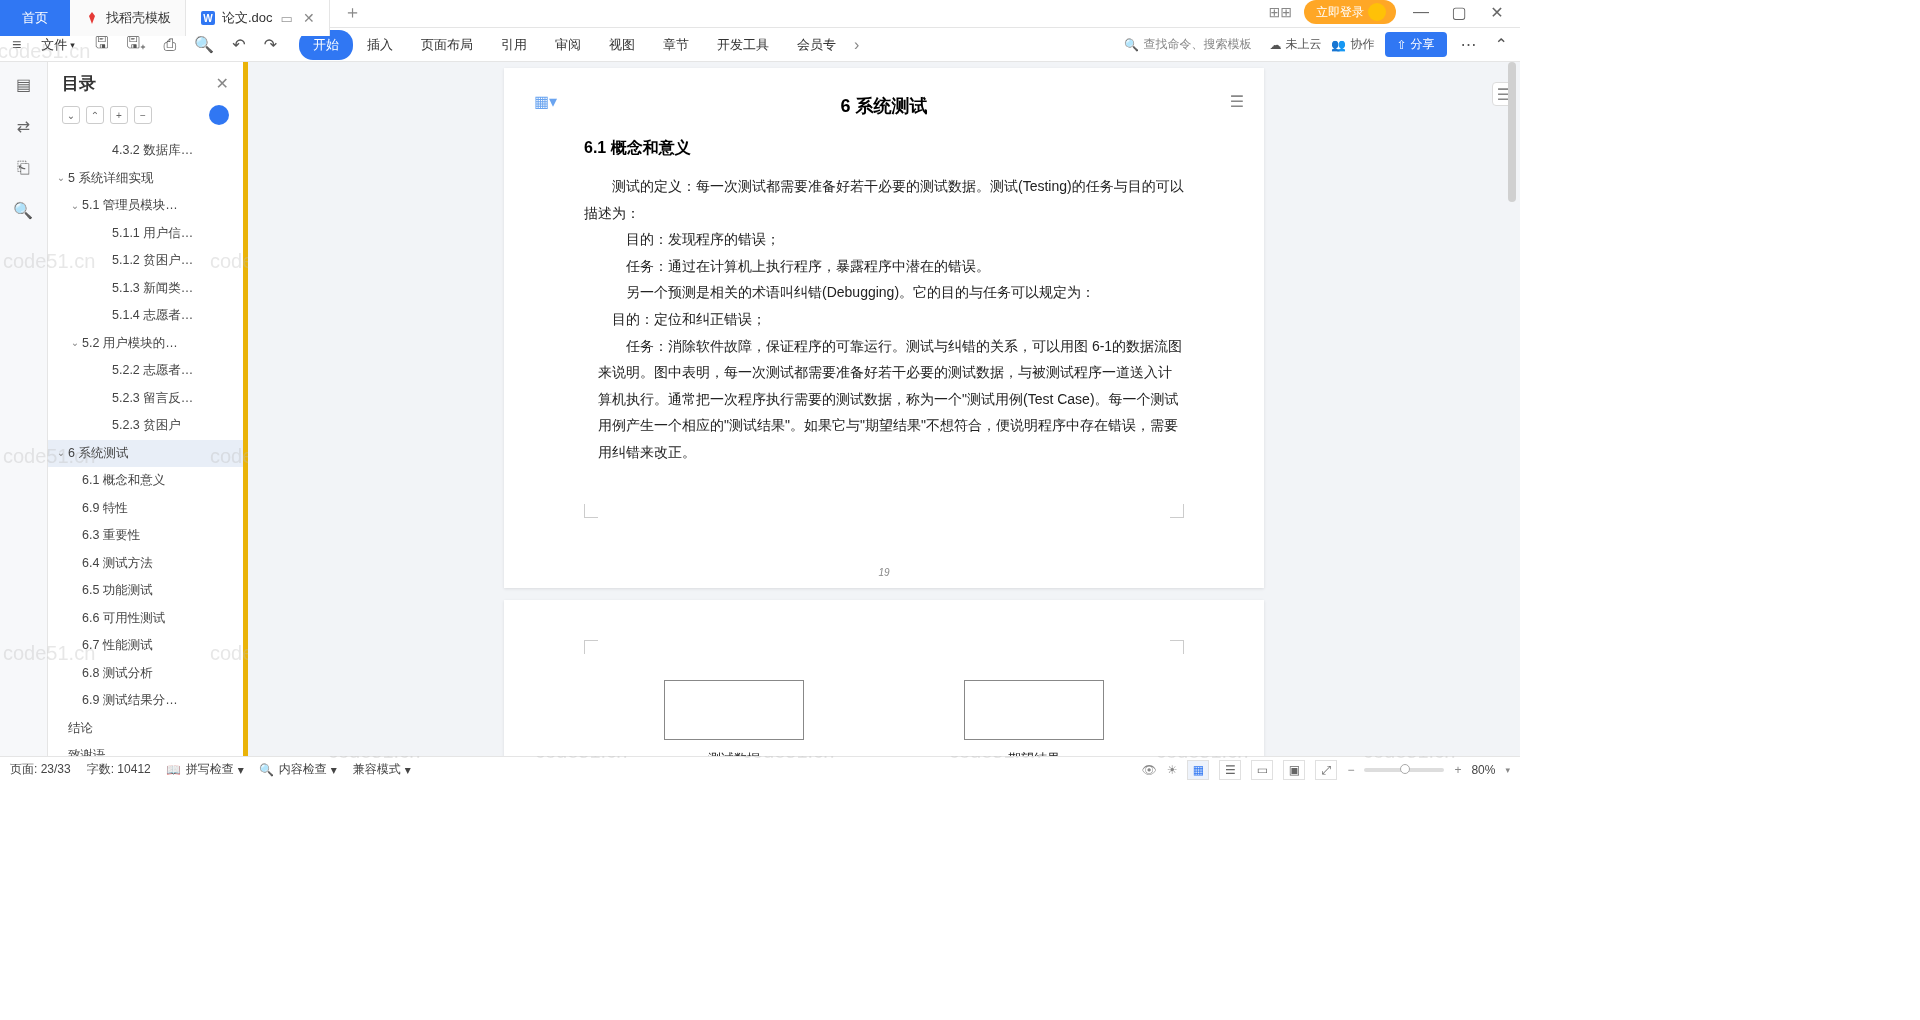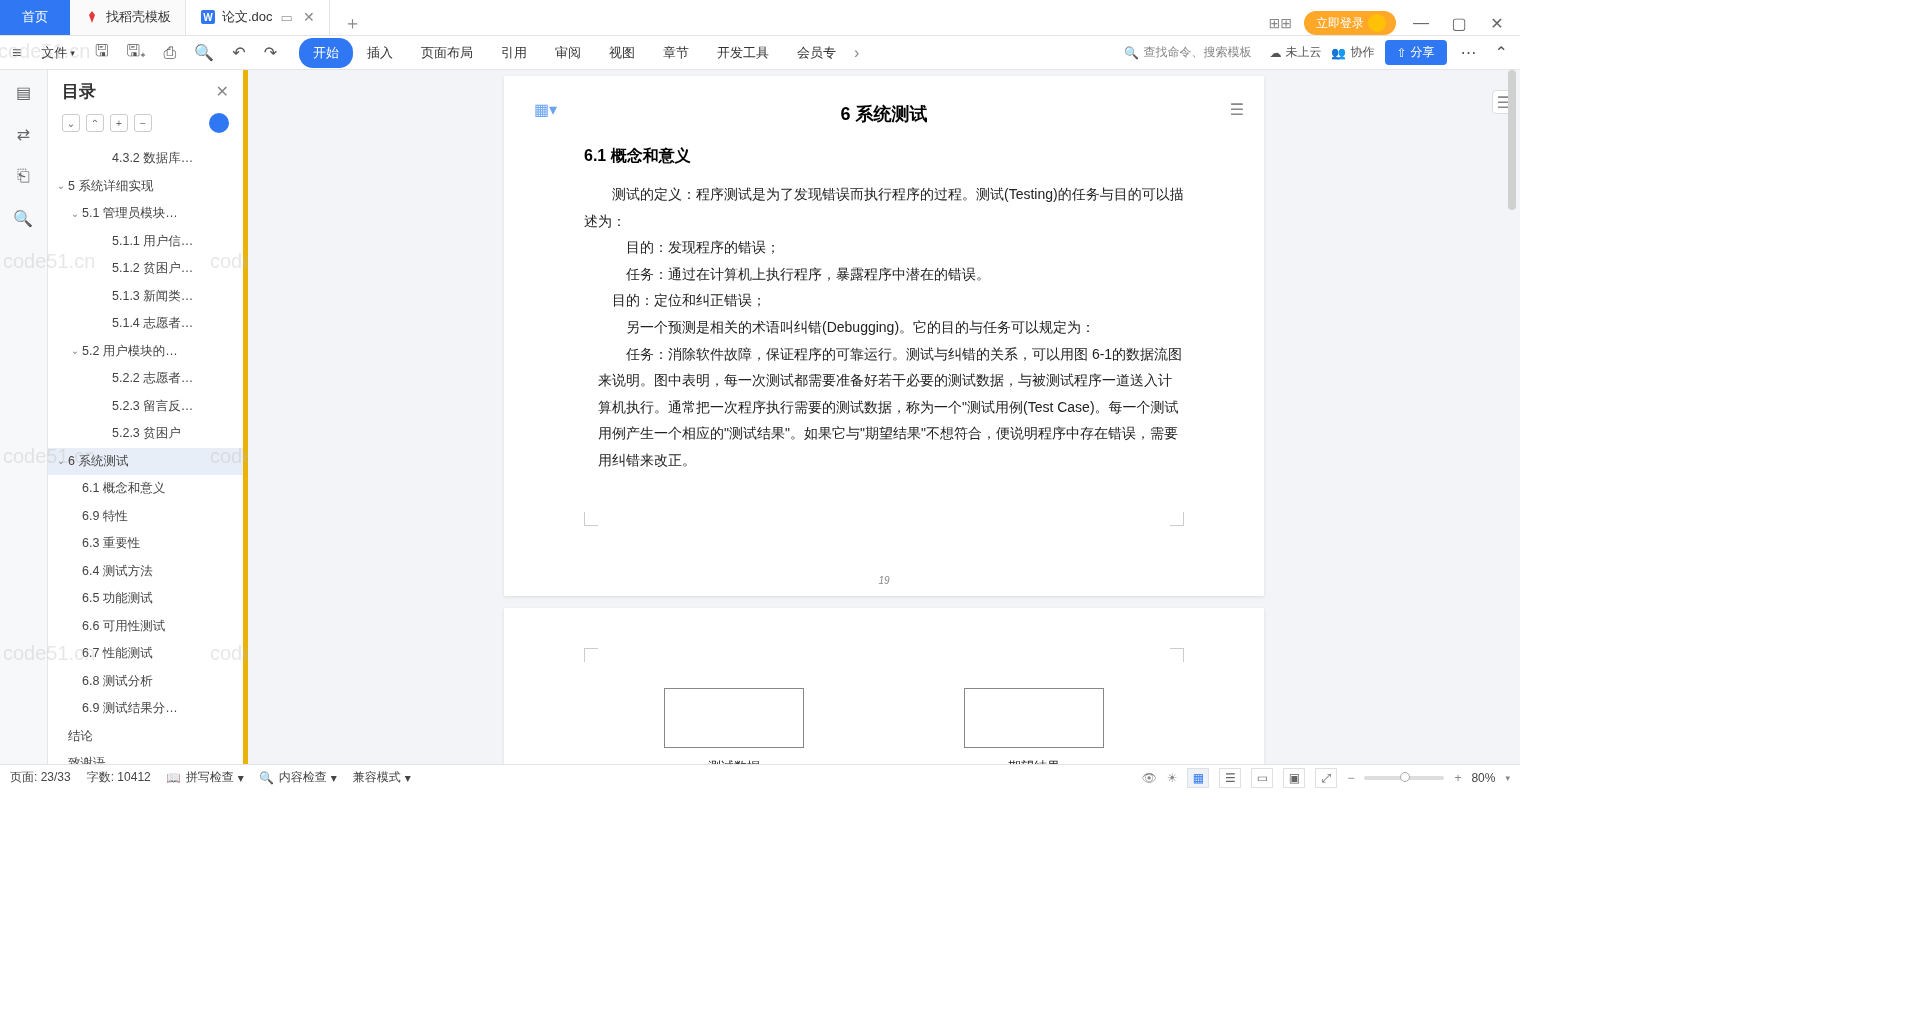--- a/index.html
+++ b/index.html
@@ -1,19 +1,19 @@
 <!DOCTYPE html>
 <html><head>
 <meta charset="utf-8">
 <style>
 * { margin: 0; padding: 0; box-sizing: border-box; font-family: "Microsoft YaHei", -apple-system, sans-serif; }
 body { background: #fff; overflow: hidden; width: 1520px; height: 790px; position: relative; }
 
 
-.titlebar { height: 36px; background: #fff; display: flex; align-items: flex-end; border-bottom: 1px solid #e5e5e5; }
+.titlebar { height: 28px; background: #fff; display: flex; align-items: flex-start; border-bottom: 1px solid #e5e5e5; }
 .tab { height: 36px; display: flex; align-items: center; padding: 0 14px; font-size: 13px; color: #333; cursor: pointer; position: relative; }
 .tab.home { background: #3077f3; color: #fff; padding: 0 22px; }
 .tab.inactive { background: #fafafa; border-right: 1px solid #e5e5e5; }
 .tab.active { background: #fff; border-right: 1px solid #e5e5e5; }
 .tab-icon { width: 16px; height: 16px; margin-right: 6px; display: inline-flex; align-items: center; justify-content: center; }
 .tab-close { margin-left: 10px; color: #888; font-size: 14px; }
 .tab-share { margin-left: 8px; color: #999; }
 .tab-add { padding: 0 14px; font-size: 18px; color: #888; cursor: pointer; }
 .titlebar-right { margin-left: auto; display: flex; align-items: center; gap: 12px; padding-right: 10px; }
 .login-btn { background: #ffa726; color: #fff; border-radius: 14px; padding: 3px 10px 3px 12px; font-size: 12px; display: flex; align-items: center; gap: 4px; }
@@ -324,25 +324,25 @@
         </div>
       </div>
   </div>
 
   <div class="doc-area">
     <div class="page page1">
       <span class="page-tool">▦▾</span>
       <span class="page-tool2">☰</span>
       <div class="doc-heading1">6 系统测试</div>
       <div class="doc-heading2">6.1 概念和意义</div>
-      <div class="doc-para">测试的定义：程序测试是为了发现错误而执行程序的过程。测试(Testing)的任务与目的可以描述为：</div>
+      <div class="doc-para">测试的定义：每一次测试都需要准备好若干必要的测试数据。测试(Testing)的任务与目的可以描述为：</div>
       <div class="doc-para indent3">目的：发现程序的错误；</div>
       <div class="doc-para indent3">任务：通过在计算机上执行程序，暴露程序中潜在的错误。</div>
+      <div class="doc-para indent3">另一个预测是相关的术语叫纠错(Debugging)。它的目的与任务可以规定为：</div>
       <div class="doc-para indent3ascendancy">目的：定位和纠正错误；</div>
-      <div class="doc-para indent3">另一个预测是相关的术语叫纠错(Debugging)。它的目的与任务可以规定为：</div>
       <div class="doc-para indent3">任务：消除软件故障，保证程序的可靠运行。测试与纠错的关系，可以用图 6-1的数据流图来说明。图中表明，每一次测试都需要准备好若干必要的测试数据，与被测试程序一道送入计算机执行。通常把一次程序执行需要的测试数据，称为一个"测试用例(Test Case)。每一个测试用例产生一个相应的"测试结果"。如果它与"期望结果"不想符合，便说明程序中存在错误，需要用纠错来改正。</div>
       <div class="page-num">19</div>
       <span class="corner bl" style="left:80px;bottom:70px"></span>
       <span class="corner br" style="right:80px;bottom:70px"></span>
     </div>
     <div class="page page2">
       <span class="corner tl" style="left:80px;top:40px"></span>
       <span class="corner tr" style="right:80px;top:40px"></span>
       <div class="figure-row">
         <div>

